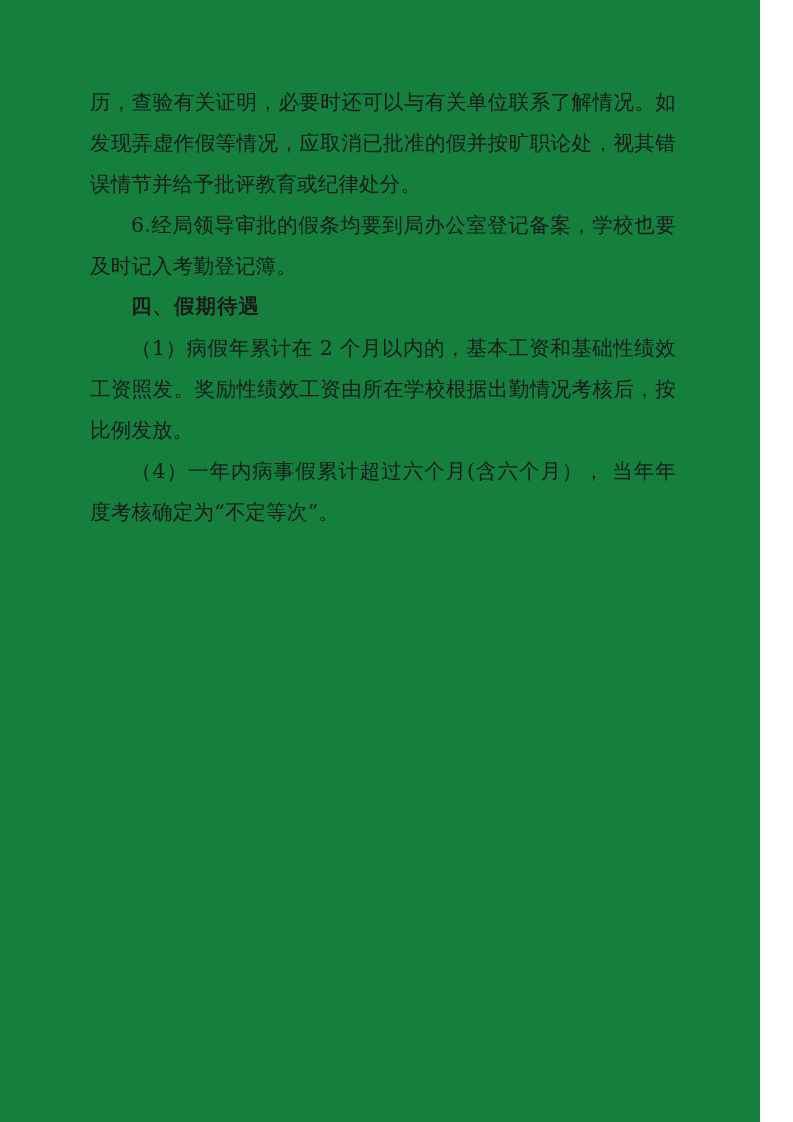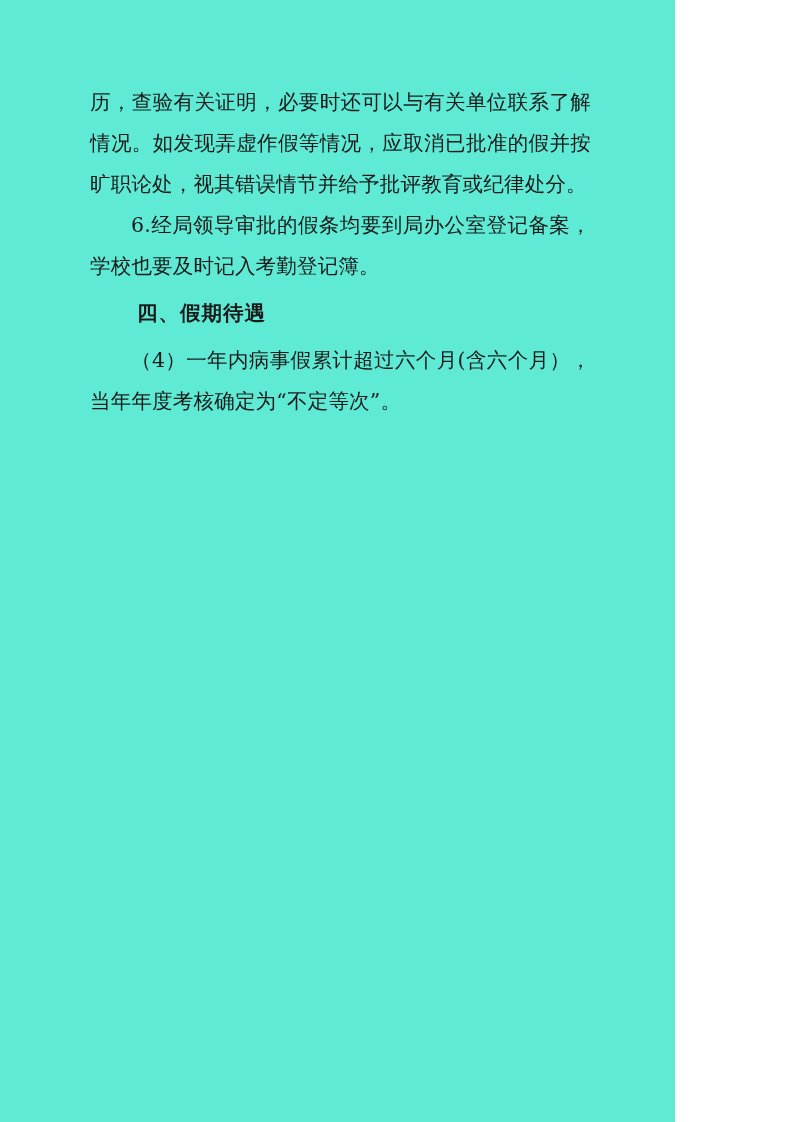--- a/index.html
+++ b/index.html
@@ -9,64 +9,65 @@
   }
   body {
     width: 793px;
     height: 1122px;
     font-family: "DejaVu Serif", "Liberation Serif", serif;
     color: #1a1a1a;
     -webkit-font-smoothing: antialiased;
   }
   .page {
     position: relative;
-    width: 675px;
+    width: 760px;
     height: 1122px;
     box-sizing: border-box;
     padding: 82px 84px 60px 90px;
-    background: #5eead4;
+    background: #15803d;
   }
   .doc-body {
     font-size: 20.5px;
     line-height: 41px;
     letter-spacing: 0.2px;
     text-align: justify;
     text-justify: inter-ideograph;
   }
   .para {
     margin: 0;
     text-indent: 2em;
   }
   .para.cont {
     text-indent: 0;
   }
   .heading {
-    margin: 6px;
+    margin: 0;
     text-indent: 2em;
     font-weight: bold;
-    font-family: Liberation Serif, serif;
+    font-family: Liberation Mono, monospace;
     font-size: 20.5px;
     line-height: 41px;
     letter-spacing: 1px;
   }
 </style>
 </head>
 <body>
 
 <div class="page">
   <div class="doc-body">
 
     <p class="para cont">历，查验有关证明，必要时还可以与有关单位联系了解情况。如发现弄虚作假等情况，应取消已批准的假并按旷职论处，视其错误情节并给予批评教育或纪律处分。</p>
 
     <p class="para">6.经局领导审批的假条均要到局办公室登记备案，学校也要及时记入考勤登记簿。</p>
 
     <p class="heading">四、假期待遇</p>
 
 
 
+    <p class="para">（1）病假年累计在 2 个月以内的，基本工资和基础性绩效工资照发。奖励性绩效工资由所在学校根据出勤情况考核后，按比例发放。</p>
 
 
 
     <p class="para">（4）一年内病事假累计超过六个月(含六个月）， 当年年度考核确定为“不定等次”。</p>
 
 
   </div>
 </div>
 
 </body></html>

